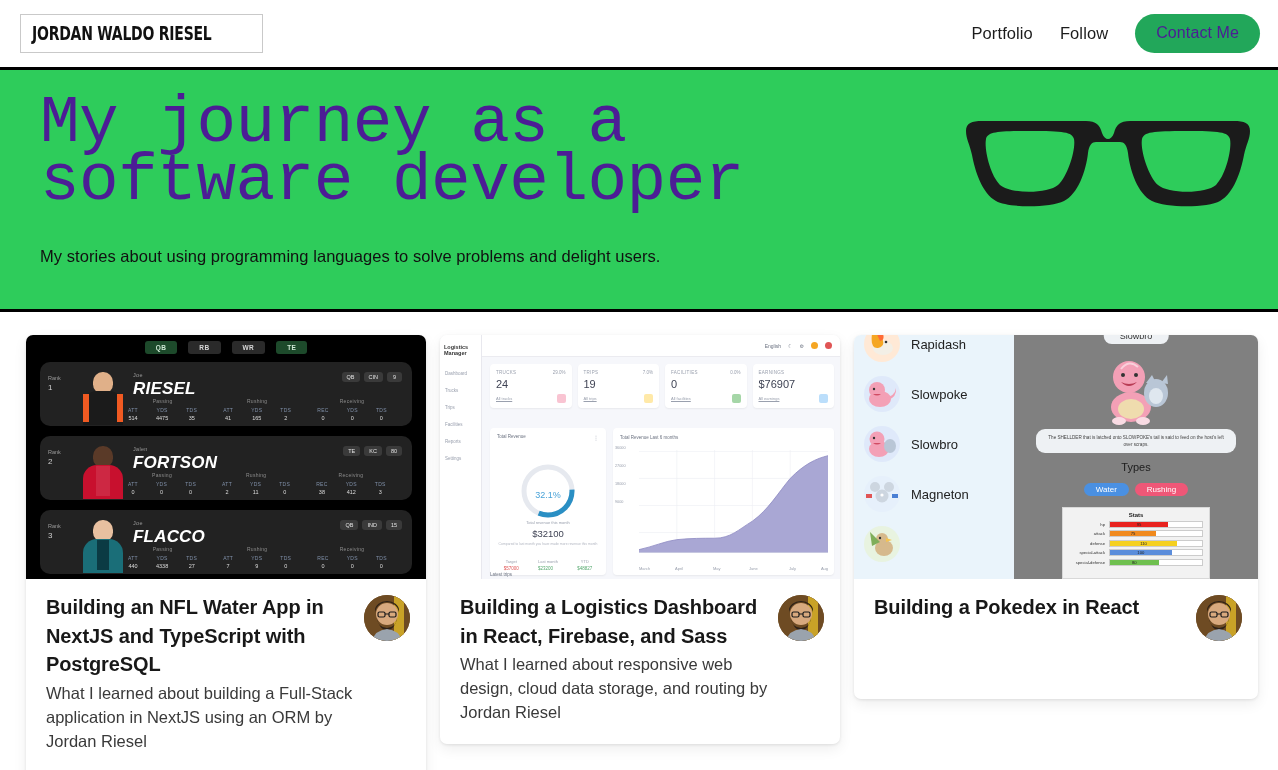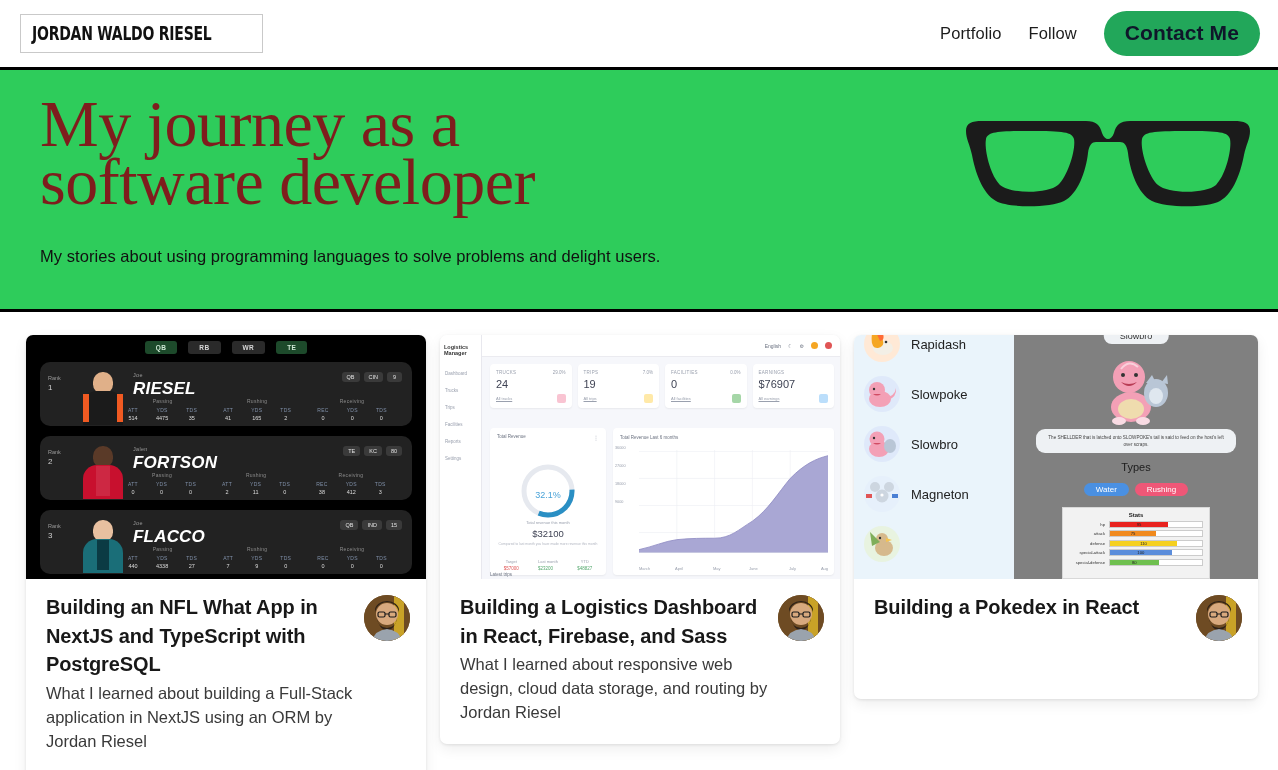--- a/index.html
+++ b/index.html
@@ -42,51 +42,50 @@
     gap: 27px;
   }
   .nav-link {
     font-size: 16.5px;
     color: #1c1c1c;
     text-decoration: none;
     letter-spacing: 0.1px;
   }
   .contact-btn {
     background: #22a75a;
-    color: #0f172a;
-    font-size: 21px;
+    color: #4c1d95;
+    font-size: 16px;
     border: none;
     border-radius: 999px;
     padding: 10px 21px 11px;
     cursor: pointer;
     font-family: "Liberation Sans", sans-serif;
     letter-spacing: 0.1px;
-    font-weight: bold;
   }
 
   
   .hero {
     position: relative;
     height: 245px;
     background: #2ecc5b;
     border-top: 3px solid #000;
     border-bottom: 3px solid #000;
     overflow: hidden;
   }
   .hero-inner {
     padding: 25px 0 0 40px;
     position: relative;
     z-index: 2;
   }
   .hero-title {
-    font-family: Liberation Serif, serif;
+    font-family: Liberation Mono, monospace;
     font-weight: 400;
     font-size: 66px;
     line-height: 58px;
-    color: #7f1d1d;
+    color: #4c1d95;
     letter-spacing: -0.5px;
   }
   .hero-sub {
     margin-top: 36px;
     font-size: 16.5px;
     color: #111;
     letter-spacing: 0.05px;
   }
   .glasses {
     position: absolute;
@@ -528,21 +527,21 @@
                   </div>
               </div>
             </div>
           </div>
         </div>
       </div>
     </div>
 
     <div class="card-body">
       <div class="card-text">
-        <h2 class="card-title">Building an NFL What App in NextJS and TypeScript with PostgreSQL</h2>
+        <h2 class="card-title">Building an NFL Water App in NextJS and TypeScript with PostgreSQL</h2>
         <p class="card-desc">What I learned about building a Full-Stack application in NextJS using an ORM by Jordan Riesel</p>
       </div>
       <div class="avatar">
         <svg viewBox="0 0 46 46" width="46" height="46">
           <rect width="46" height="46" fill="#6e4b23"></rect>
           <rect x="30" y="0" width="10" height="46" fill="#c9a227"></rect>
           <circle cx="23" cy="19" r="11" fill="#d8a97e"></circle>
           <path d="M11,19 a12,12 0 0 1 24,0 v-4 a12,9 0 0 0 -24,0 z" fill="#2e2118"></path>
           <path d="M13,22 q2,13 10,13 q8,0 10,-13 q0,10 -10,11 q-10,-1 -10,-11z" fill="#2e2118"></path>
           <rect x="14" y="17" width="7" height="5" rx="1.5" fill="none" stroke="#1a1a1a" stroke-width="1.2"></rect>

